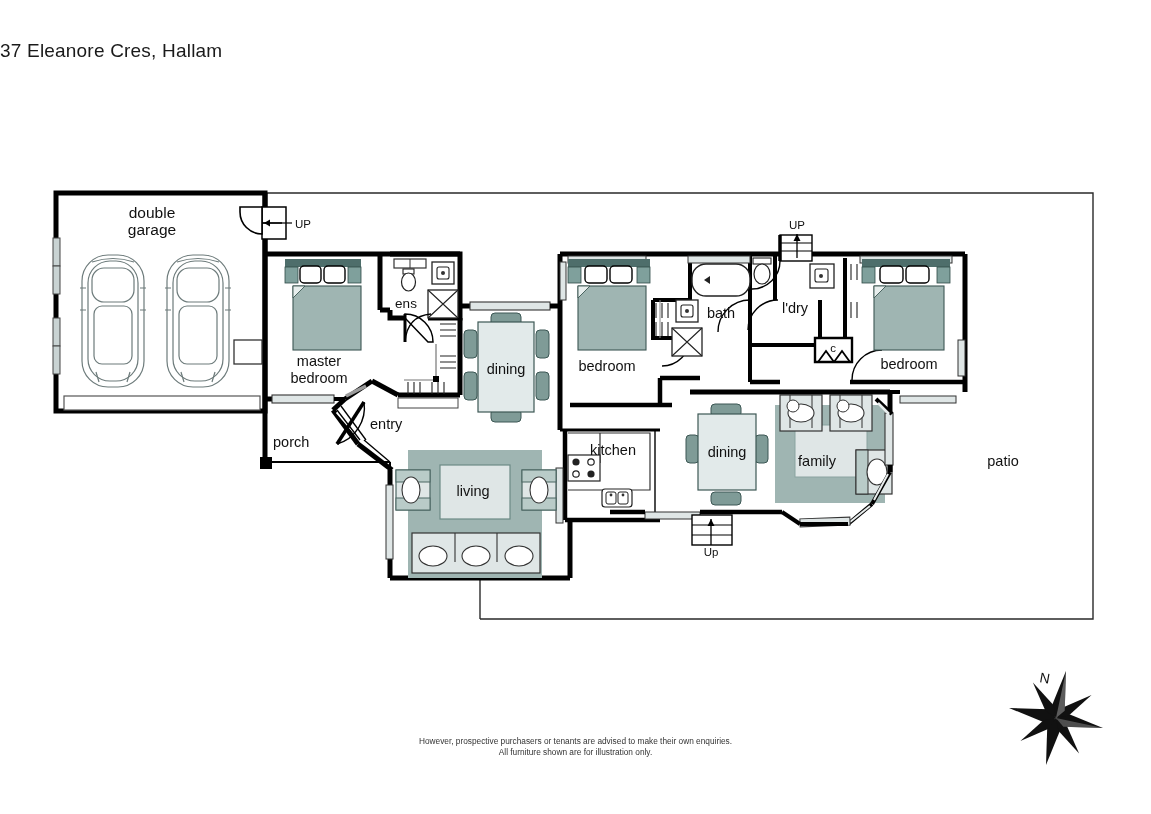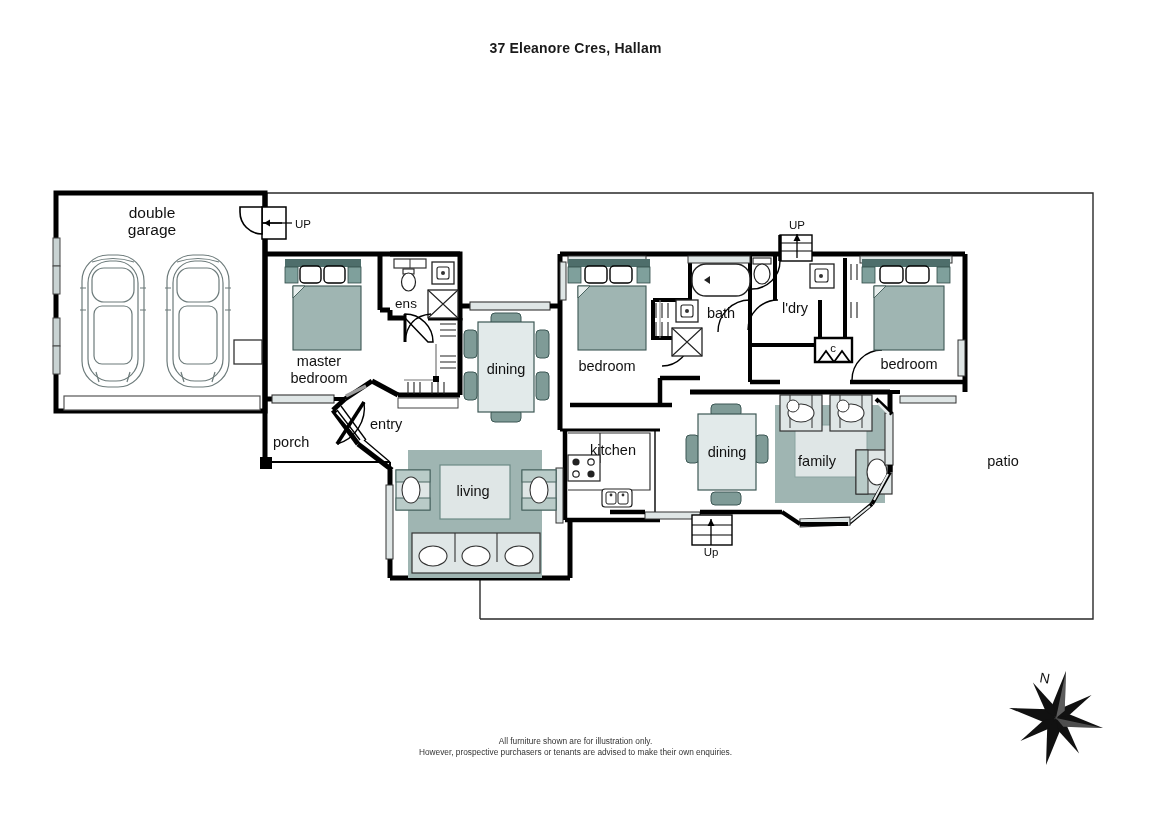--- a/index.html
+++ b/index.html
@@ -19,23 +19,22 @@
     position: absolute;
     left: 0; top: 0;
     width: 1151px;
     height: 814px;
   }
   #plan-title {
     position: absolute;
     left: 0;
     top: 40px;
     width: 1151px;
-    text-align: center;
-    font-size: 14px;
-    font-weight: bold;
+    font-size: 19px;
+    font-weight: normal;
     color: #1a1a1a;
     letter-spacing: 0.2px;
   }
   #disclaimer {
     position: absolute;
     left: 0;
     top: 736px;
     width: 1151px;
     text-align: center;
     font-size: 8.3px;
@@ -527,17 +526,17 @@
       <g fill="#9a9a9a">
         <path d="M 0 -48 L 7 -9 L 0 0 Z" opacity="0.55"></path>
         <path d="M 48 0 L 9 7 L 0 0 Z" opacity="0.45"></path>
       </g>
     </g>
     <text class="rm-label" x="1044" y="683" text-anchor="middle" font-size="14" transform="rotate(10 1044 683)">N</text>
 
   </svg>
 
   <div id="disclaimer">
+    <div>However, prospective purchasers or tenants are advised to make their own enquiries.</div>
     <div>All furniture shown are for illustration only.</div>
-    <div>However, prospective purchasers or tenants are advised to make their own enquiries.</div>
   </div>
 
 </div>
 
 </body></html>

